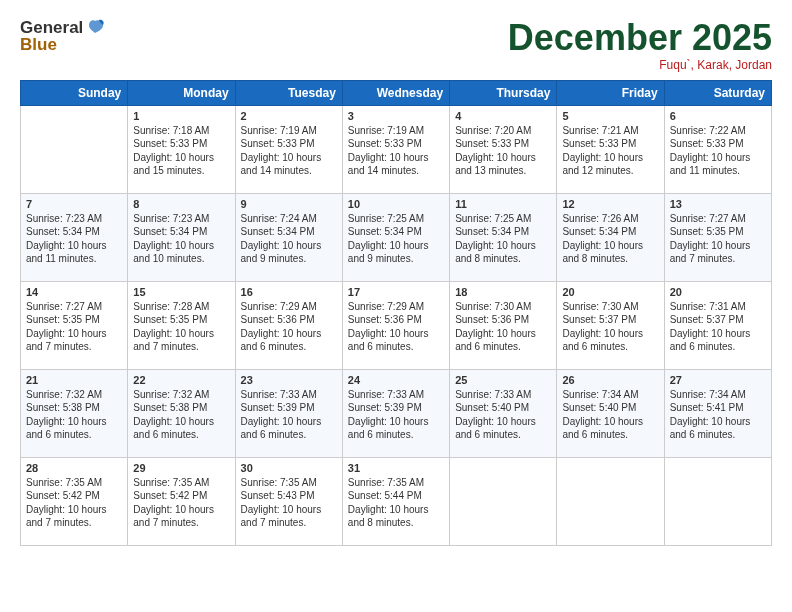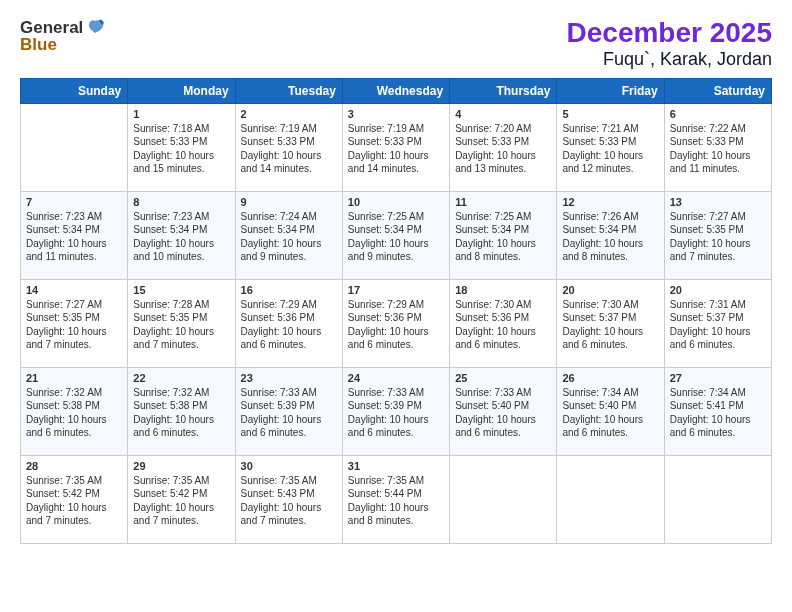--- a/index.html
+++ b/index.html
@@ -24,28 +24,28 @@
     }
     .logo {
       display: flex;
       flex-direction: column;
       align-items: flex-start;
     }
     .title-block {
       text-align: right;
     }
     .month-title {
-      font-size: 28px;
+      font-size: 36px;
       font-weight: bold;
-      color: #6d28d9;
+      color: #14532d;
       line-height: 1.1;
     }
     .location {
-      font-size: 18px;
-      color: #0f172a;
+      font-size: 12px;
+      color: #b91c1c;
     }
     .calendar {
       width: 100%;
       border-collapse: collapse;
       border: 1px solid #ccc;
     }
     .calendar th {
       background: #1a6bbf;
       color: #fff;
       font-size: 12px;

